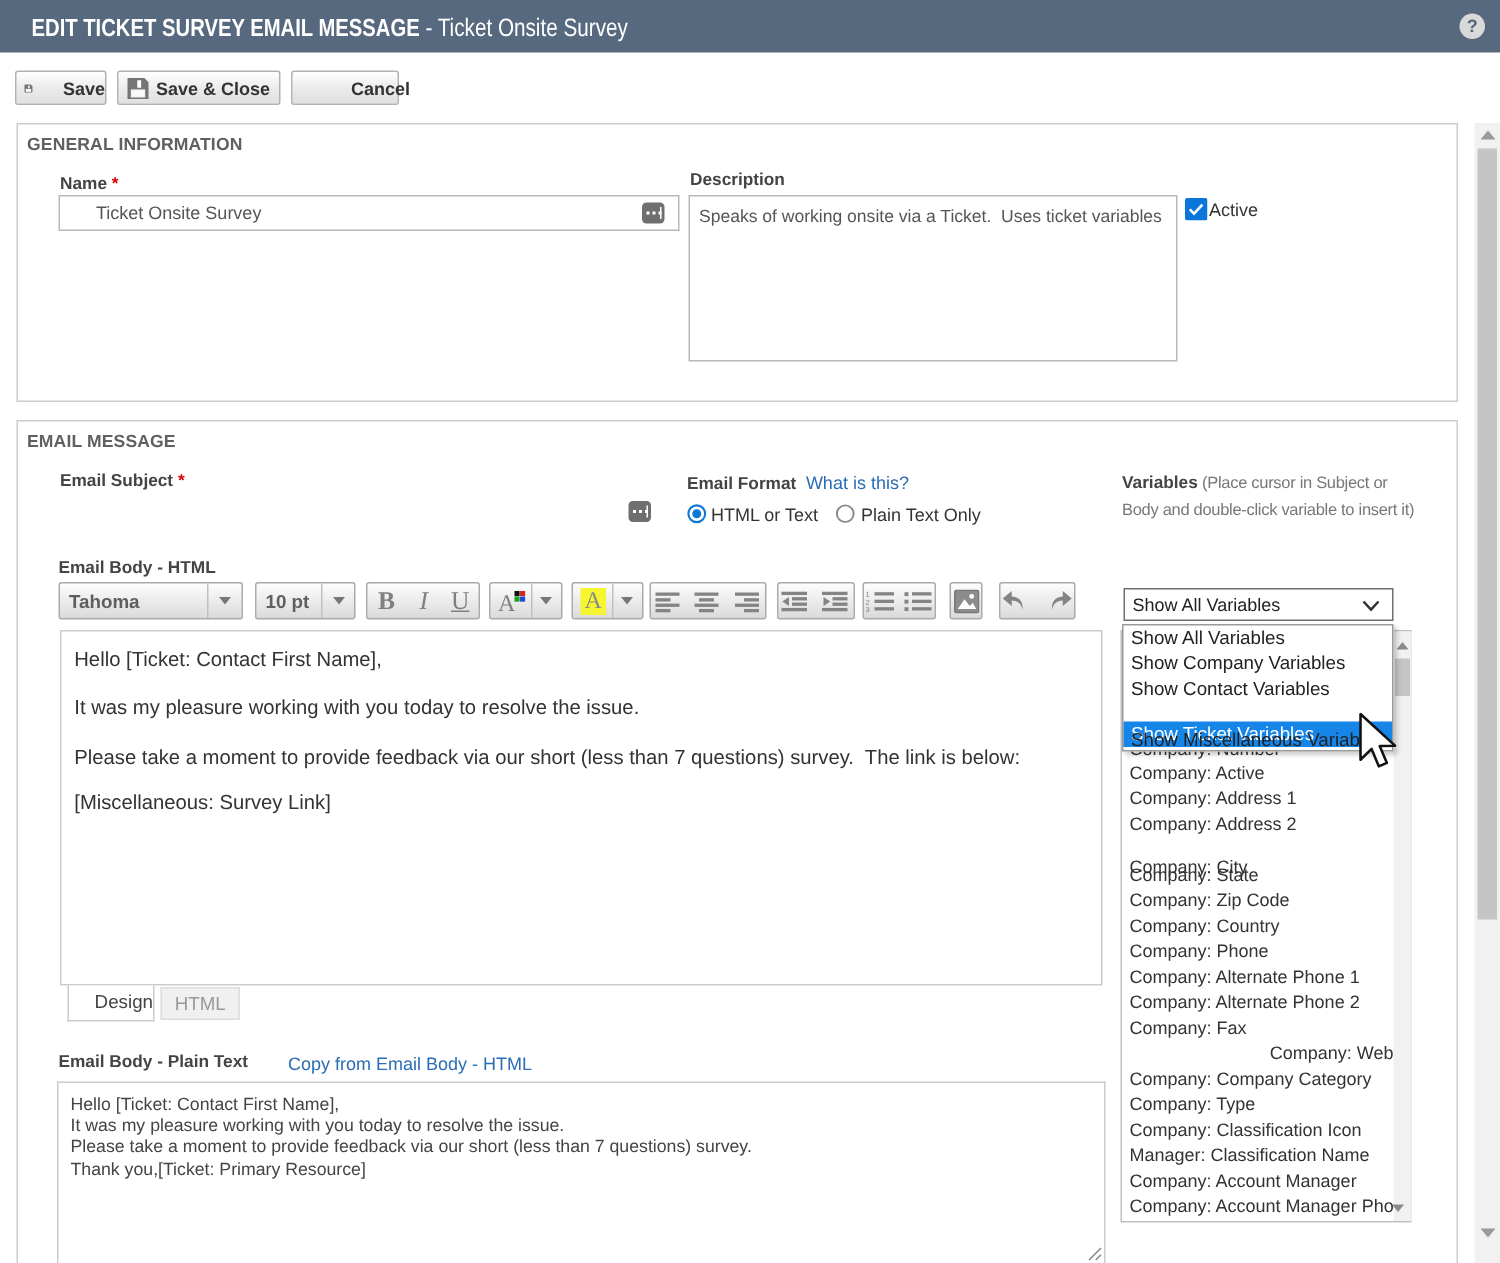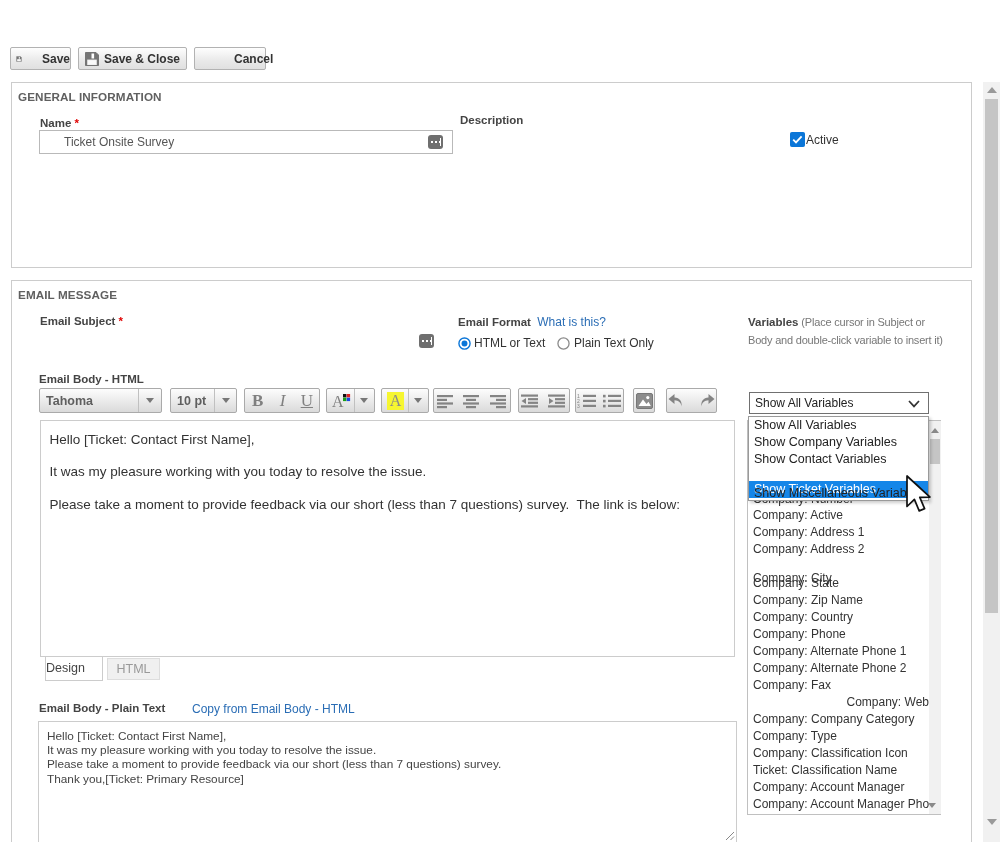--- a/index.html
+++ b/index.html
@@ -36,20 +36,24 @@
 #dd .o { position:absolute; left:0; width:100%; height:17px; line-height:17px; padding-left:5px; font-size:12.5px; color:#222; white-space:nowrap; }
 #dd .sel { background:#1586e8; color:#fff; }
 
 .sbtrack { position:absolute; background:#f1f1f1; }
 .sbthumb { position:absolute; background:#c5c5c5; }
 </style>
 </head>
 <body>
 <div id="page">
 
+  <div id="hdr" class="abs">
+      <div class="t">EDIT TICKET SURVEY EMAIL MESSAGE<span> - Ticket Onsite Survey</span></div>
+      <div id="help">?</div>
+    </div>
 
   <div class="tbtn" style="left:10px;width:61px;gap:16px;">
       <svg width="16" height="16" viewBox="0 0 16 16">
         <path d="M1.5 1.5 H12 L14.5 4 V14.5 H1.5 Z" fill="#757575" stroke="#757575" stroke-width="1"></path>
         <rect x="7.5" y="2.5" width="2.6" height="5" fill="#fff"></rect>
         <rect x="3.2" y="8.6" width="9.6" height="5.4" fill="#f2f2f2"></rect>
         <rect x="4.2" y="9.6" width="7.6" height="3.4" fill="#fafafa"></rect>
       </svg>
       <span>Save</span>
     </div>
@@ -70,20 +74,21 @@
       <span>Cancel</span>
     </div>
 
   <div class="box" style="top:82px;height:186px;">
     <div class="sect">GENERAL INFORMATION</div>
   </div>
   <div class="lbl" style="left:40px;top:117px;">Name <em>*</em></div>
   <div class="inp" style="left:39px;top:130px;width:414px;height:24px;line-height:22px;padding-left:24px;">Ticket Onsite Survey</div>
   <div class="dots" style="left:428px;top:135px;"></div>
   <div class="lbl" style="left:460px;top:114px;">Description</div>
+  <div class="inp" style="left:459px;top:130px;width:326px;height:111px;padding:7px 6px;font-size:11.7px;line-height:14px;white-space:nowrap;overflow:hidden;">Speaks of working onsite via a Ticket.&nbsp; Uses ticket variables</div>
   <div class="abs" style="left:790px;top:132px;"><svg width="15" height="15" viewBox="0 0 15 15">
         <rect x="0.5" y="0.5" width="14" height="14" rx="1" fill="#0b76d8" stroke="#0b76d8"></rect>
         <path d="M3.2 7.6 L6 10.4 L11.6 4.4" fill="none" stroke="#fff" stroke-width="1.8"></path>
       </svg></div>
   <div class="abs" style="left:806px;top:133px;font-size:12px;color:#333;">Active</div>
 
   <div class="box" style="top:280px;height:600px;">
     <div class="sect">EMAIL MESSAGE</div>
   </div>
   <div class="lbl" style="left:40px;top:315px;">Email Subject <em>*</em></div>
@@ -211,24 +216,25 @@
         <path d="M14.5 13.5 C14 9.5 11.5 7.5 7.5 7.3 L7.5 11 L1.5 6 L7.5 1 L7.5 4.6 C12.8 4.9 15.3 8.6 14.5 13.5 Z" fill="#848484"></path>
         <path d="M34.5 13.5 C35 9.5 37.5 7.5 41.5 7.3 L41.5 11 L47.5 6 L41.5 1 L41.5 4.6 C36.2 4.9 33.7 8.6 34.5 13.5 Z" fill="#848484"></path>
       </svg>
     </div>
 
   <div class="abs" style="left:40px;top:420px;width:695px;height:237px;border:1px solid #ccc;background:#fff;font-size:13.5px;color:#333;">
     <div style="padding:10px 10px 10px 8.5px;line-height:17px;">
       <div>Hello [Ticket: Contact First Name],</div>
       <div style="margin-top:15px;">It was my pleasure working with you today to resolve the issue.</div>
       <div style="margin-top:16px;">Please take a moment to provide feedback via our short (less than 7 questions) survey.&nbsp; The link is below:</div>
-    </div>
-  </div>
-
-  <div class="abs" style="left:45px;top:657px;width:58px;height:24px;background:#fff;border:1px solid #ccc;border-top:none;font-size:12.5px;color:#444;text-align:left;line-height:22px;">Design</div>
+      <div style="margin-top:13px;">[Miscellaneous: Survey Link]</div>
+    </div>
+  </div>
+
+  <div class="abs" style="left:45px;top:657px;width:58px;height:24px;background:#fff;border:1px solid #ccc;border-top:none;font-size:12.5px;color:#444;text-align:right;line-height:22px;">Design</div>
   <div class="abs" style="left:107px;top:658px;width:53px;height:22px;background:#f0f0f0;border:1px solid #ddd;font-size:12.5px;color:#999;text-align:center;line-height:20px;">HTML</div>
 
   <div class="lbl" style="left:39px;top:702px;">Email Body - Plain Text</div>
   <div class="abs link" style="left:192px;top:702px;font-size:12px;">Copy from Email Body - HTML</div>
   <div class="abs" style="left:38px;top:721px;width:699px;height:121px;border:1px solid #ccc;border-bottom:none;background:#fff;font-size:11.8px;color:#444;">
     <div style="padding:7px 10px 7px 8px;line-height:14.2px;">Hello [Ticket: Contact First Name],<br>It was my pleasure working with you today to resolve the issue.<br>Please take a moment to provide feedback via our short (less than 7 questions) survey.<br>Thank you,[Ticket: Primary Resource]</div>
     <svg width="10" height="10" viewBox="0 0 10 10" style="position:absolute;right:1px;bottom:1px;">
         <path d="M9 1 L1 9 M9 5.5 L5.5 9" stroke="#888" stroke-width="1"></path>
       </svg>
   </div>
@@ -237,31 +243,31 @@
         <path d="M1 1 L6 6.4 L11 1" fill="none" stroke="#333" stroke-width="1.7"></path>
       </svg></div>
 
   <div id="vlist">
     <div class="it" style="top:71px;">Company: Number</div>
     <div class="it" style="top:87px;">Company: Active</div>
     <div class="it" style="top:104px;">Company: Address 1</div>
     <div class="it" style="top:121px;">Company: Address 2</div>
     <div class="it" style="top:150px;">Company: City</div>
     <div class="it" style="top:155px;">Company: State</div>
-    <div class="it" style="top:172px;">Company: Zip Name</div>
+    <div class="it" style="top:172px;">Company: Zip Code</div>
     <div class="it" style="top:189px;">Company: Country</div>
     <div class="it" style="top:206px;">Company: Phone</div>
     <div class="it" style="top:223px;">Company: Alternate Phone 1</div>
     <div class="it" style="top:240px;">Company: Alternate Phone 2</div>
     <div class="it" style="top:257px;">Company: Fax</div>
     <div class="it" style="top:274px;text-align:right;">Company: Web</div>
     <div class="it" style="top:291px;">Company: Company Category</div>
     <div class="it" style="top:308px;">Company: Type</div>
     <div class="it" style="top:325px;">Company: Classification Icon</div>
-    <div class="it" style="top:342px;">Ticket: Classification Name</div>
+    <div class="it" style="top:342px;">Manager: Classification Name</div>
     <div class="it" style="top:359px;">Company: Account Manager</div>
     <div class="it" style="top:376px;">Company: Account Manager Phone</div>
   </div>
 
   <div class="sbtrack" style="left:929px;top:421px;width:12px;height:393px;"></div>
   <div class="sbthumb" style="left:930px;top:439px;width:10px;height:25px;"></div>
   <div class="abs" style="left:931px;top:428px;width:0;height:0;border-left:4px solid transparent;border-right:4px solid transparent;border-bottom:5px solid #8a8a8a;"></div>
   <div class="abs" style="left:928px;top:803px;width:0;height:0;border-left:4px solid transparent;border-right:4px solid transparent;border-top:5px solid #8a8a8a;"></div>
 
   <div id="dd">

